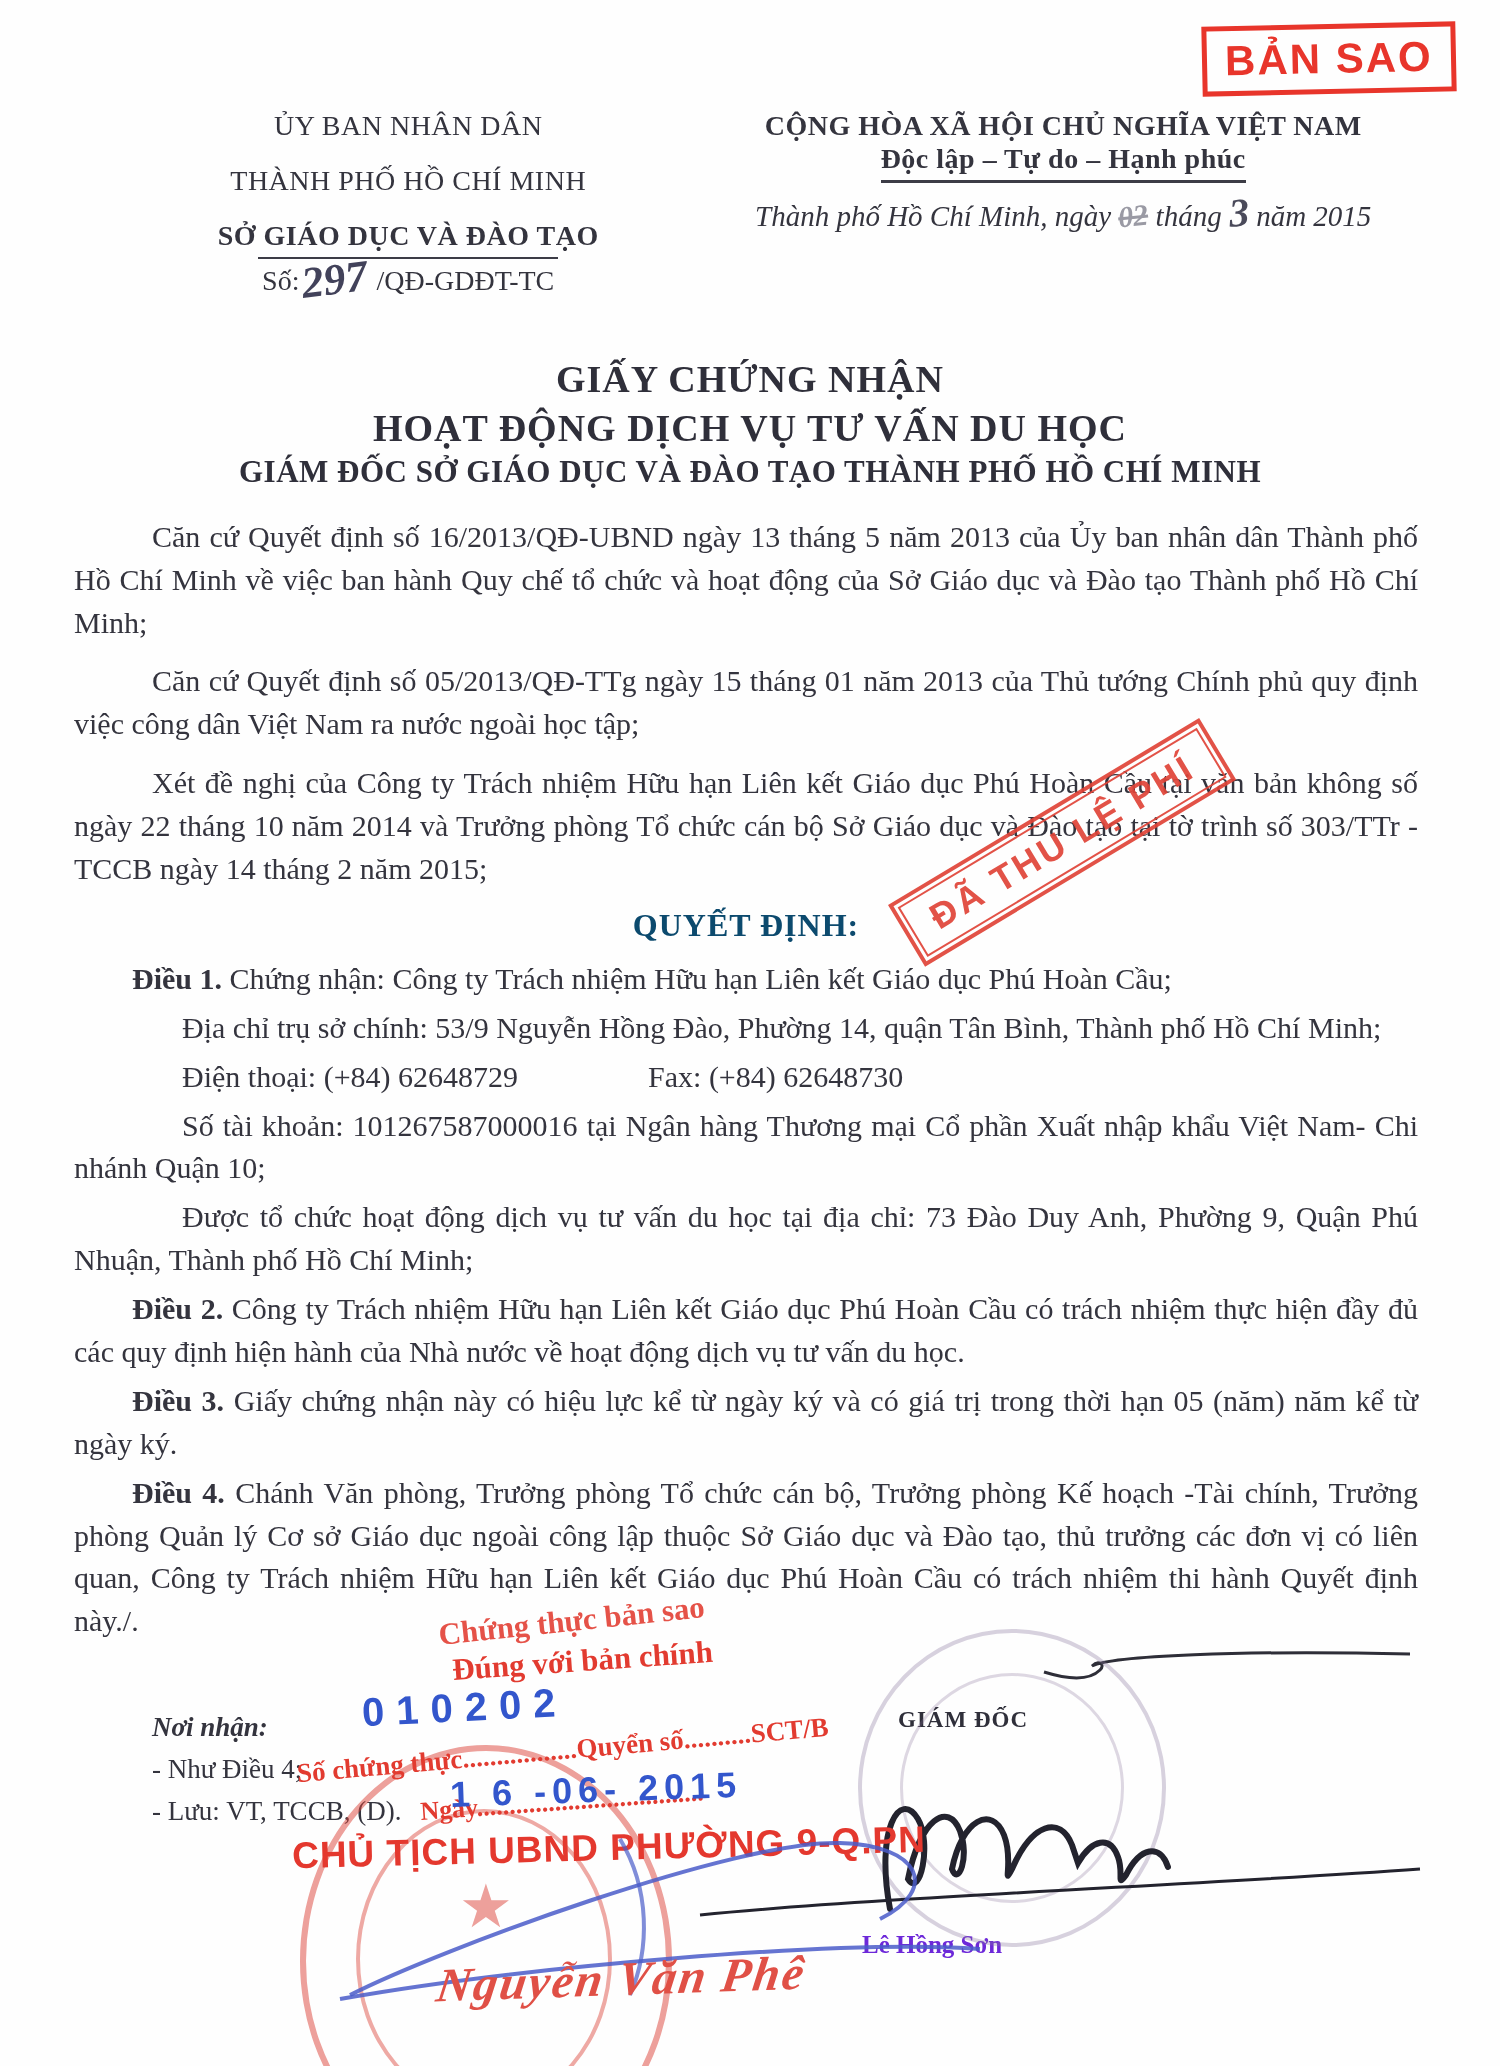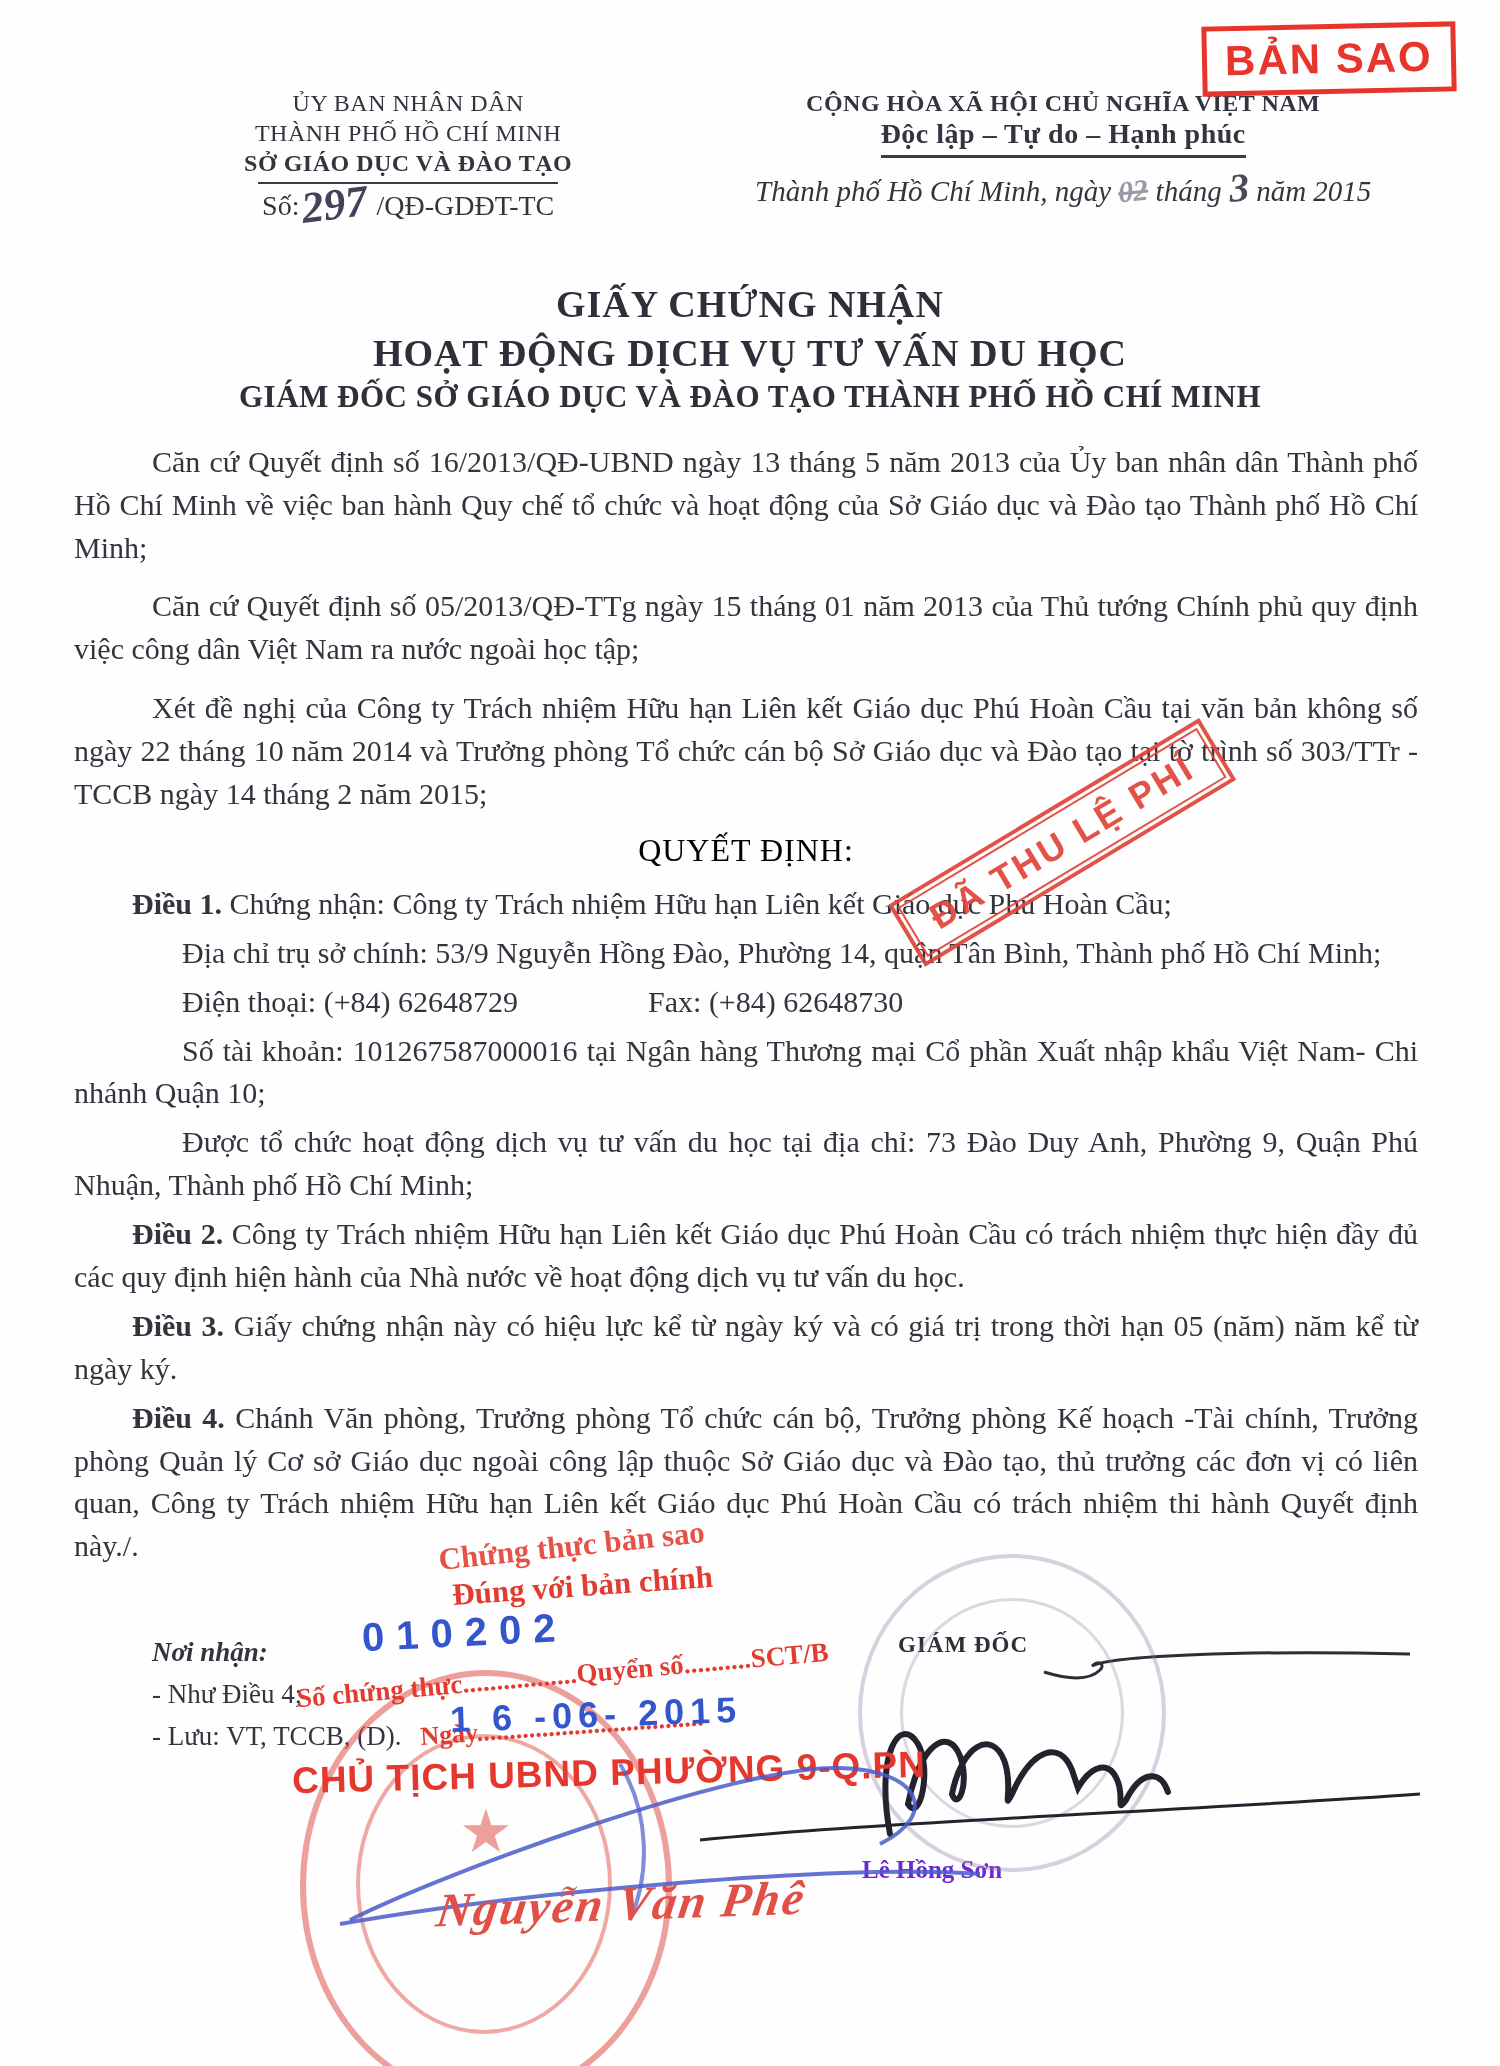--- a/index.html
+++ b/index.html
@@ -9,21 +9,21 @@
     margin:0 auto;
     background:#fefefe;
     font-family:"Liberation Serif","DejaVu Serif",serif;
     color:#34343e;
     overflow:hidden;
   }
   
   .hdr{display:flex;padding:88px 70px 0 120px;}
   .hdr-left{width:44%;text-align:center;}
   .hdr-right{width:56%;text-align:center;}
-  .hdr-line{font-size:24px;line-height:1.25;letter-spacing:.5px;}
+  .hdr-line{font-size:28px;line-height:1.25;letter-spacing:.5px;margin-top:20px;}
   .hdr-line.bold{font-weight:bold;}
   .hdr-rule{width:300px;height:2px;background:#3c3c46;margin:4px auto 6px;}
   .so-line{font-size:28px;margin-top:2px;white-space:nowrap;}
   .hand-297{
     display:inline-block;font-size:44px;font-style:italic;font-weight:bold;
     color:#42425a;transform:rotate(-7deg) translateY(4px);
     margin:0 2px;line-height:0;
   }
   .motto{font-weight:bold;font-size:28px;letter-spacing:.5px;}
   .motto-under{display:inline-block;border-bottom:3px solid #3c3c46;padding-bottom:5px;text-align:center;}
@@ -51,21 +51,21 @@
   }
   
   .title{ text-align:center;margin-top:58px;font-weight:bold;font-size:38px;line-height:1.3;letter-spacing:1px;color:#2f2f3a;}
   .subtitle{text-align:center;font-weight:bold;font-size:31px;letter-spacing:.5px;color:#2f2f3a;}
   
   .bodytxt{padding:0 82px 0 74px;}
   .bodytxt p{
     margin:0 0 6px 0;font-size:30px;line-height:1.43;text-align:justify;
   }
   .bodytxt p.pre{ text-indent:78px;margin-bottom:16px;}
-  .decision{ text-align:center;font-weight:normal;font-size:32px;letter-spacing:1px;margin:10px 0 14px;color:#000000;}
+  .decision{ text-align:center;font-weight:bold;font-size:32px;letter-spacing:1px;margin:10px 0 14px;color:#0c4a6e;}
   .ind-sm{text-indent:58px;}
   .ind-lg{text-indent:108px;}
   .blead{font-weight:bold;}
   
   .footer{position:relative;width:100%;height:480px;margin-top:4px;}
   .abs{position:absolute;}
   .noi-nhan{left:152px;top:58px;font-size:27px;line-height:1.55;}
   .noi-nhan .lbl{font-weight:bold;font-style:italic;}
   .cert1{left:438px;top:-46px;font-weight:bold;font-size:31px;transform:rotate(-6deg);opacity:.88;z-index:6;}
   .cert2{left:452px;top:-6px;font-weight:bold;font-size:31px;transform:rotate(-4deg);z-index:6;}

